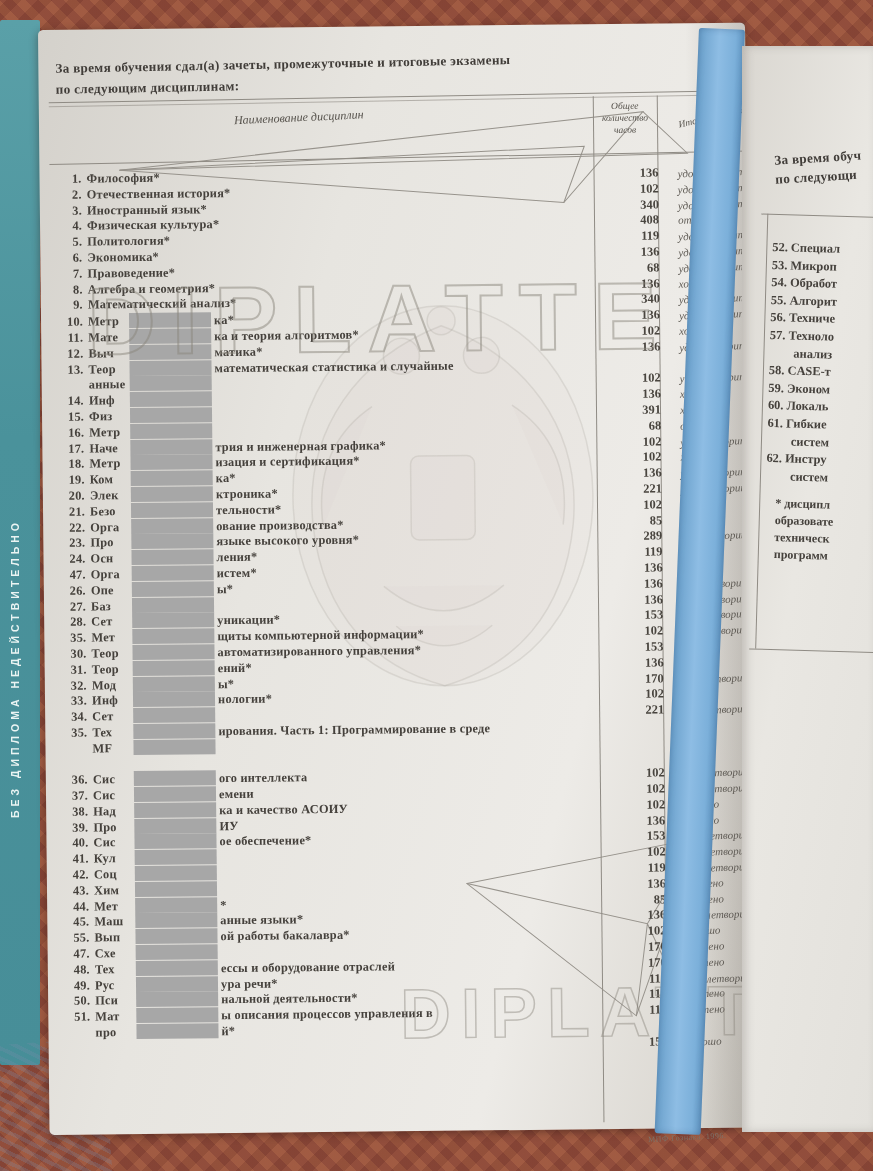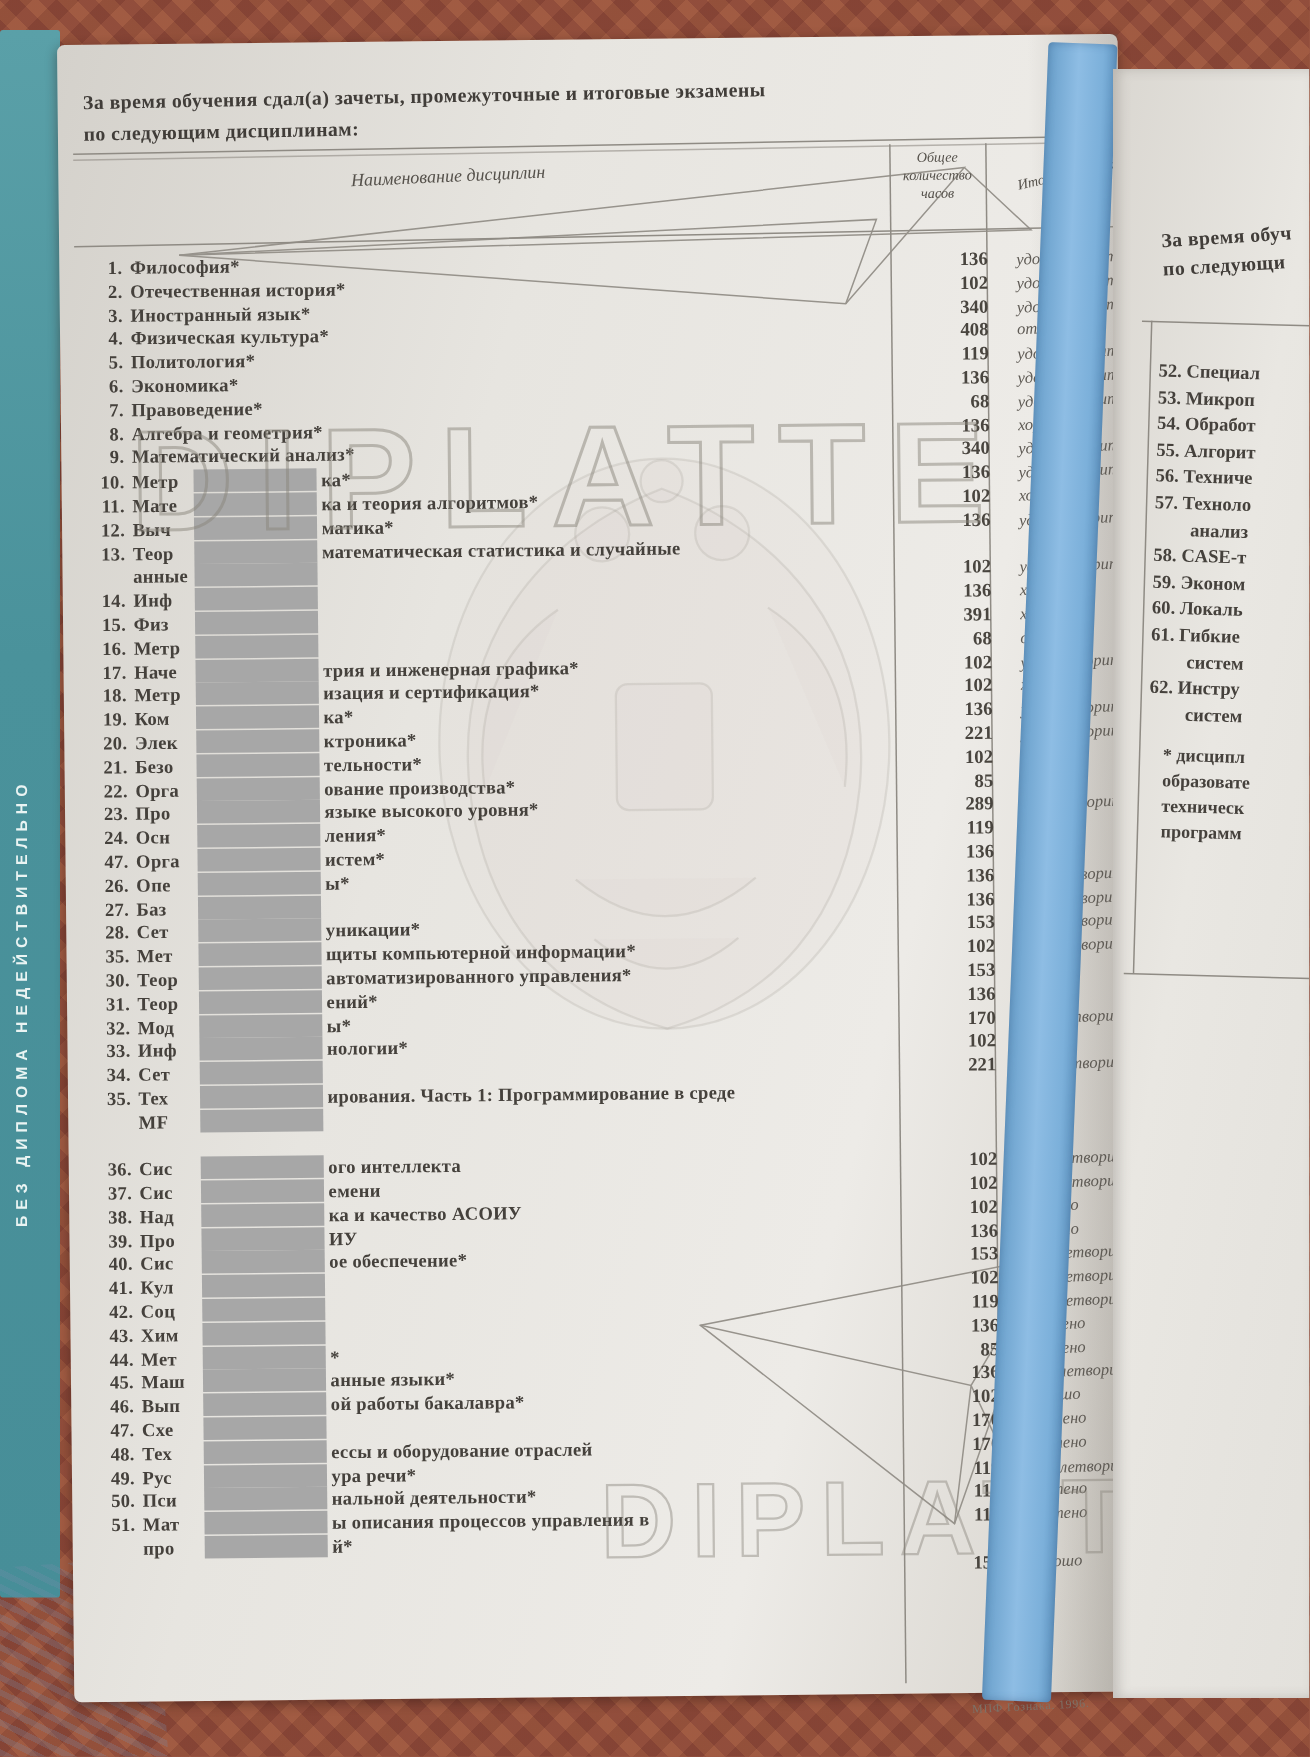--- a/index.html
+++ b/index.html
@@ -347,21 +347,21 @@
         <div class="ln"><span class="num">44.</span><span class="pre fx">Мет</span><span class="red"></span><span>*</span></div>
         <span class="hrs" style="top: 0px;">85</span>
         <span class="grd" style="top: 0px;">зачтено</span>
       </div>
       <div class="row">
         <div class="ln"><span class="num">45.</span><span class="pre fx">Маш</span><span class="red"></span><span>анные языки*</span></div>
         <span class="hrs" style="top: 0px;">136</span>
         <span class="grd" style="top: 0px;">удовлетворительно</span>
       </div>
       <div class="row">
-        <div class="ln"><span class="num">46.</span><span class="pre fx">Вып</span><span class="red"></span><span>ой работы бакалавра*</span></div>
+        <div class="ln"><span class="num">55.</span><span class="pre fx">Вып</span><span class="red"></span><span>ой работы бакалавра*</span></div>
         <span class="hrs" style="top: 0px;">102</span>
         <span class="grd" style="top: 0px;">хорошо</span>
       </div>
       <div class="row">
         <div class="ln"><span class="num">47.</span><span class="pre fx">Схе</span><span class="red"></span><span></span></div>
         <span class="hrs" style="top: 0px;">170</span>
         <span class="grd" style="top: 0px;">зачтено</span>
       </div>
       <div class="row">
         <div class="ln"><span class="num">48.</span><span class="pre fx">Тех</span><span class="red"></span><span>ессы и оборудование отраслей</span></div>

